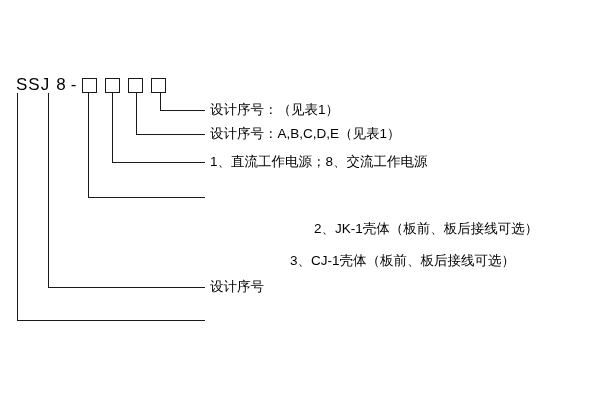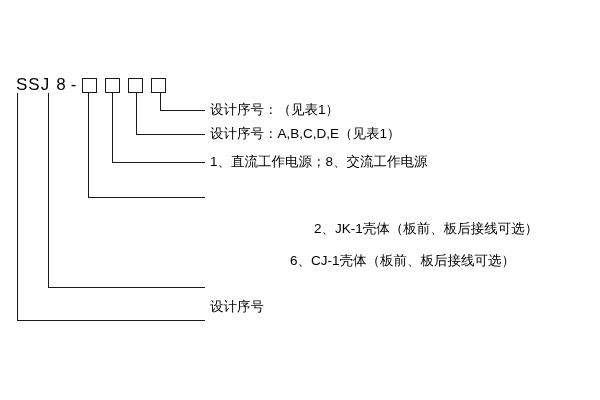--- a/index.html
+++ b/index.html
@@ -103,18 +103,18 @@
 
   <div class="label" style="left:210px; top:101px;">设计序号：（见表1）</div>
 
   <div class="label" style="left:210px; top:125px;">设计序号：A,B,C,D,E（见表1）</div>
 
   <div class="label" style="left:210px; top:153px;">1、直流工作电源；8、交流工作电源</div>
 
 
   <div class="label indent" style="left:290px; top:220px;margin-left:24px;">2、JK-1壳体（板前、板后接线可选）</div>
 
-  <div class="label indent" style="left:290px; top:252px;">6、CJ-1壳体（板前、板后接线可选）</div>
+  <div class="label indent" style="left:290px; top:252px;">3、CJ-1壳体（板前、板后接线可选）</div>
 
-  <div class="label" style="left:210px; top:278px;margin-top:20px;">设计序号</div>
+  <div class="label" style="left:210px; top:278px;">设计序号</div>
 
 
 </div>
 
 </body></html>

